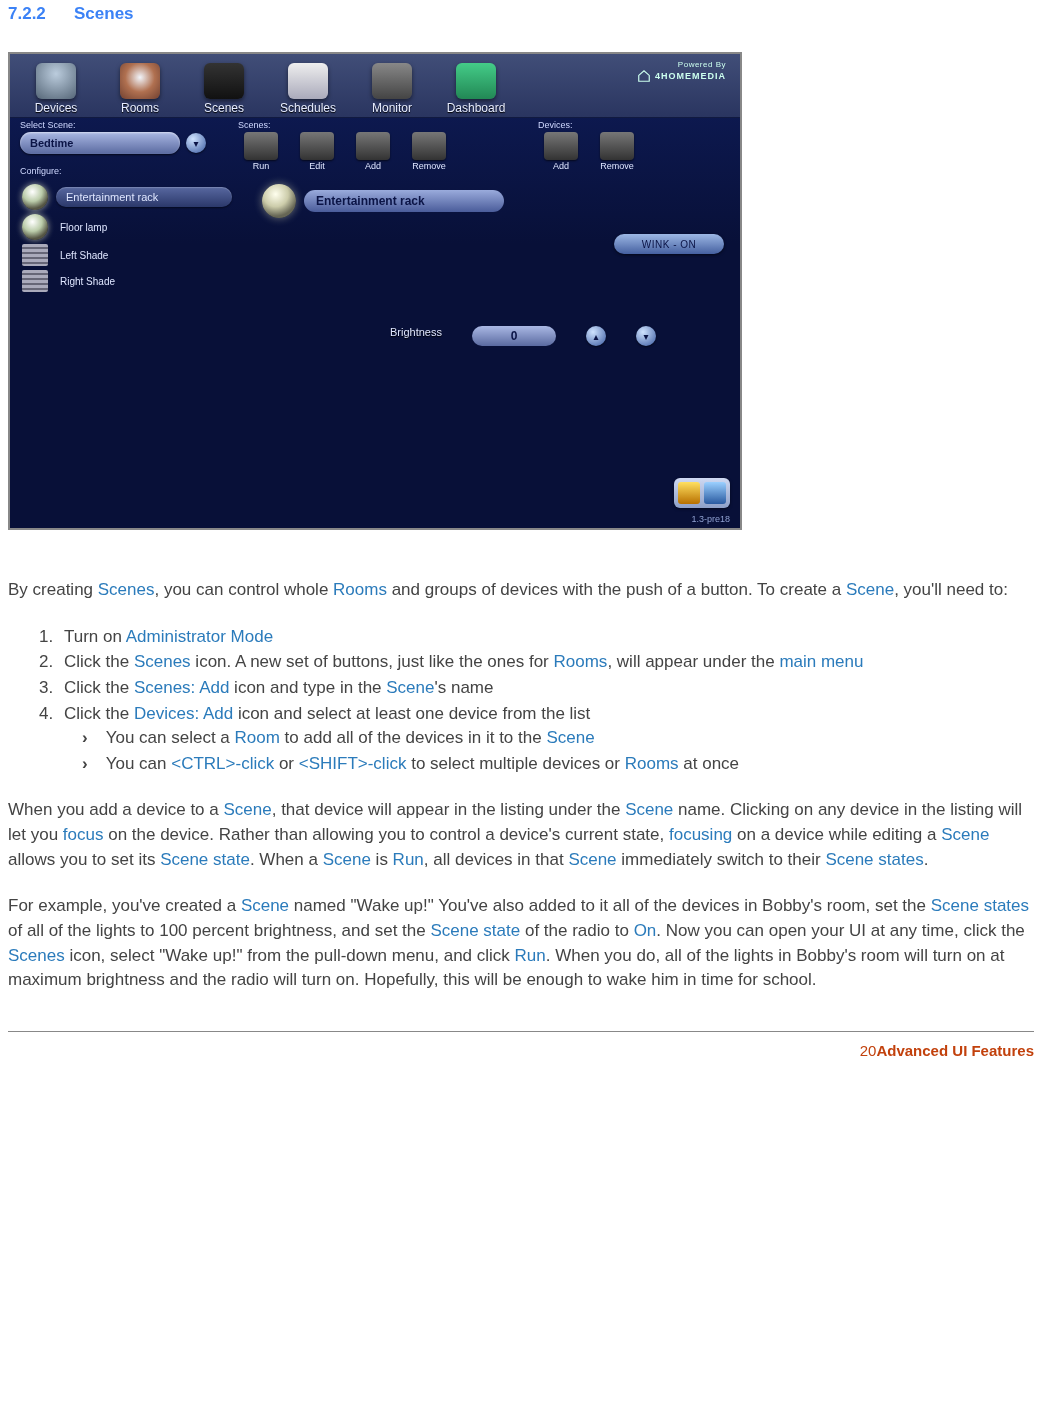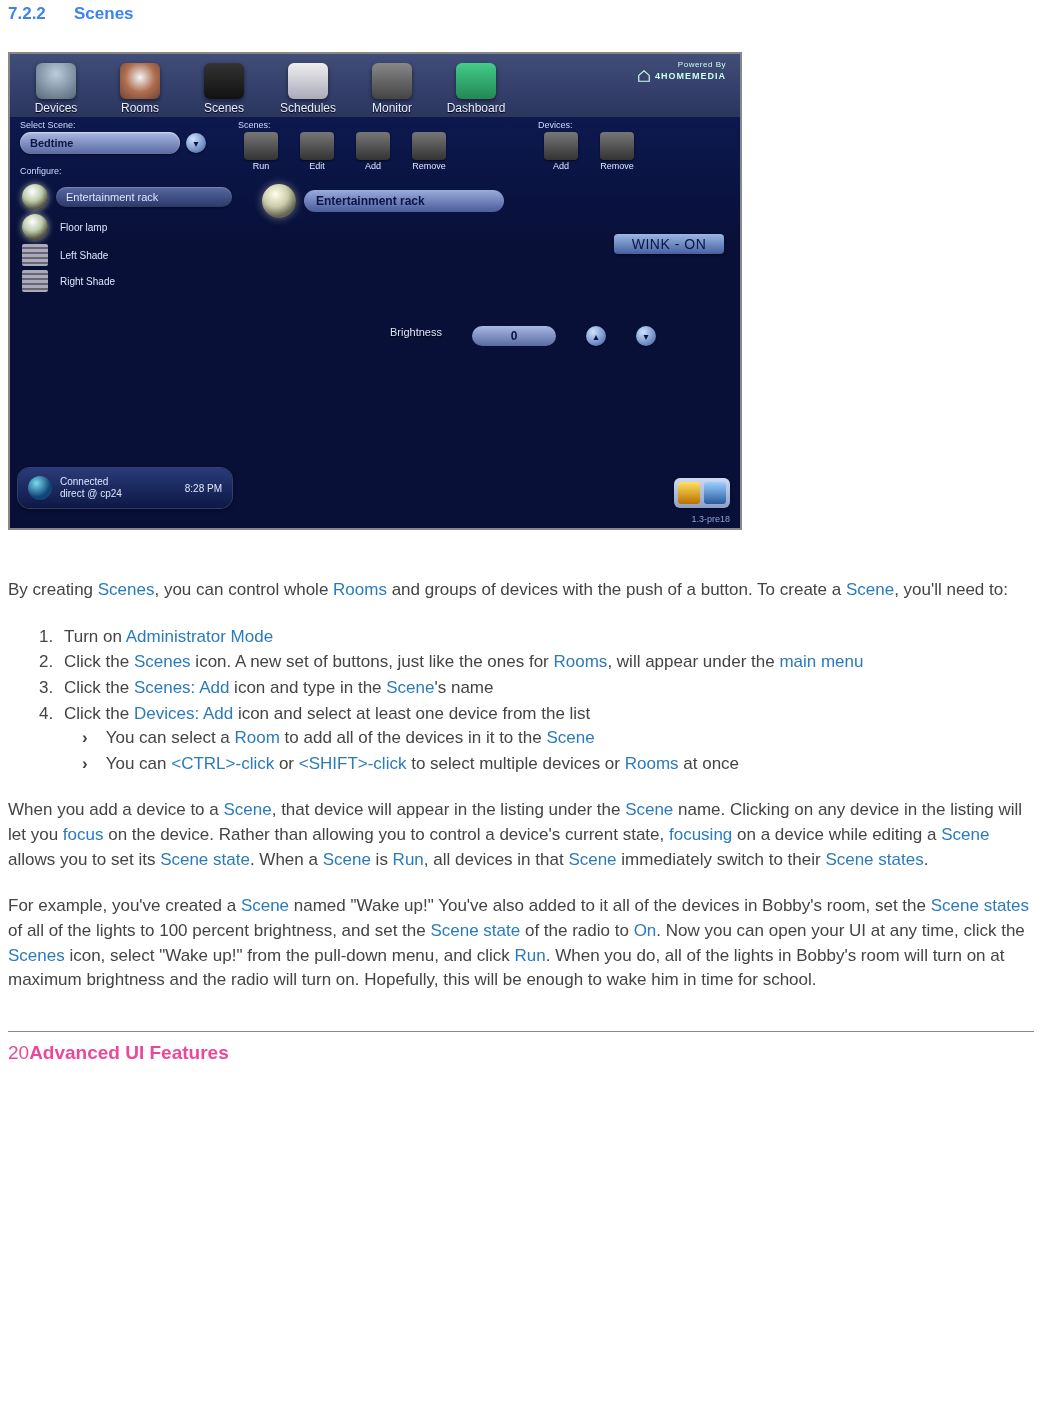--- a/index.html
+++ b/index.html
@@ -35,21 +35,21 @@
   .dev-row { display:flex; align-items:center; gap:8px; margin-bottom:4px; }
   .dev-row .bulb { width:26px; height:26px; background: radial-gradient(circle at 40% 30%, #fff, #bca 40%, #554 70%); border-radius:50%; box-shadow: 0 0 6px rgba(255,255,220,.6); }
   .dev-row .shade { width:26px; height:22px; background: repeating-linear-gradient(#aab 0 3px, #667 3px 5px); border-radius:2px; }
   .dev-row .name-pill { flex:1; height:20px; background: linear-gradient(#5868a0,#2b386a); border-radius:10px; display:flex; align-items:center; padding:0 10px; font-size:11px; box-shadow: inset 0 1px 1px rgba(255,255,255,.2), 0 1px 2px rgba(0,0,0,.5); }
   .dev-row .name-flat { font-size: 10px; padding-left: 4px; }
   
   .focus-col { flex:1; }
   .focus-head { display:flex; align-items:center; gap:8px; }
   .focus-head .bulb2 { width:34px; height:34px; background: radial-gradient(circle at 40% 30%, #ffe, #cca 40%, #665 70%); border-radius:50%; box-shadow: 0 0 8px rgba(255,255,200,.4); }
   .focus-head .name-pill2 { height:22px; width: 200px; background: linear-gradient(#9aabdc,#4a5c9a); border-radius:11px; display:flex; align-items:center; padding:0 12px; font-size:12px; color:#0b1446; font-weight:600; }
-  .wink-btn { position:absolute; right: 16px; top: 180px; width: 110px; height:20px; border-radius:4px; background: linear-gradient(#9cb7e4,#4560a0); display:flex; align-items:center; justify-content:center; font-size:14px; color:#0b1446; letter-spacing:.5px; box-shadow: 0 1px 3px rgba(0,0,0,.6); }
+  .wink-btn { position:absolute; right: 16px; top: 180px; width: 110px; height:20px; border-radius:10px; background: linear-gradient(#9cb7e4,#4560a0); display:flex; align-items:center; justify-content:center; font-size:10px; color:#0b1446; letter-spacing:.5px; box-shadow: 0 1px 3px rgba(0,0,0,.6); }
   
   .brightness-row { position:absolute; left: 380px; top: 272px; display:flex; gap:30px; }
   .brightness-row .lbl { font-size: 11px; color:#dfe6ff; text-shadow:0 1px 1px #000; }
   .bright-pill { width:84px; height:20px; border-radius:10px; background: linear-gradient(#aab8e4,#5a6aa0); display:flex; align-items:center; justify-content:center; color:#0b1446; font-weight:600; font-size:12px; }
   
   .status-bar { position:absolute; left:8px; bottom:20px; width: 214px; height: 40px; border-radius: 12px; background: linear-gradient(#2a3b78,#0e1846); display:flex; align-items:center; gap:8px; padding: 0 10px; box-shadow: 0 0 0 1px rgba(160,180,255,.3), 0 2px 4px rgba(0,0,0,.5); }
   .status-bar .globe { width:24px; height:24px; border-radius:50%; background: radial-gradient(circle at 35% 30%, #7de, #147 60%); }
   .status-bar .lines { font-size:10px; line-height:12px; flex:1; }
   .status-bar .time { font-size:10px; }
   .lock-icons { position:absolute; right: 10px; bottom: 20px; display:flex; gap:4px; padding:4px; background: linear-gradient(#cfd9f2,#8ea0c8); border-radius:6px; box-shadow: 0 1px 3px rgba(0,0,0,.5); }
@@ -61,21 +61,21 @@
   .body-text { font-size: 17px; line-height: 1.45; color: #444; font-weight: 300;}
   .body-text p { margin-bottom: 22px; }
   .hl { color: #2b7bbb; }
   ol.steps { list-style: decimal; margin: 0 0 22px 0; padding-left: 50px; }
   ol.steps > li { padding-left: 6px; margin-bottom: 1px; }
   ul.sub { list-style: none; margin: 0 0 0 18px; padding: 0; }
   ul.sub > li::before { content: "›"; margin-right: 18px; font-weight:600; color:#444; }
   ul.sub > li { margin-bottom: 1px; }
   
   .footer-rule { border: 0; border-top: 1px solid #888; margin: 38px 0 10px 0; }
-  .footer { display:flex; justify-content: flex-start; font-size: 19px; color:#ec4899; font-weight:500; }
+  .footer { display:flex; justify-content: flex-end; font-size: 15px; color:#c2410c; font-weight:500; }
 </style>
 </head>
 <body>
 <div class="page">
 
 <div class="section-heading">
   <span class="num">7.2.2</span>
   <span>Scenes</span>
 </div>
 
@@ -198,28 +198,20 @@
 
   <div class="brightness-row">
     <span class="lbl">Brightness</span>
     <div class="bright-pill">
             <span>0</span>
           </div>
     <div class="round-btn">▴</div>
     <div class="round-btn">▾</div>
   </div>
 
-  <div class="status-bar">
-    <div class="globe"></div>
-    <div class="lines">
-      <div>Connected</div>
-      <div>direct @ cp24</div>
-    </div>
-    <div class="time">8:28 PM</div>
-  </div>
 
   <div class="lock-icons">
     <div class="sq"></div>
     <div class="sq2"></div>
   </div>
 
   <div class="version">1.3-pre18</div>
 </div>
 </div>
 

